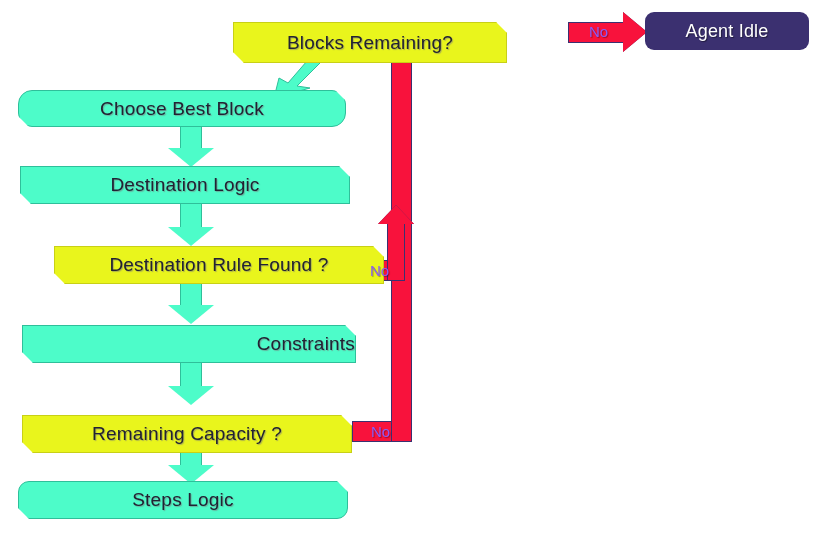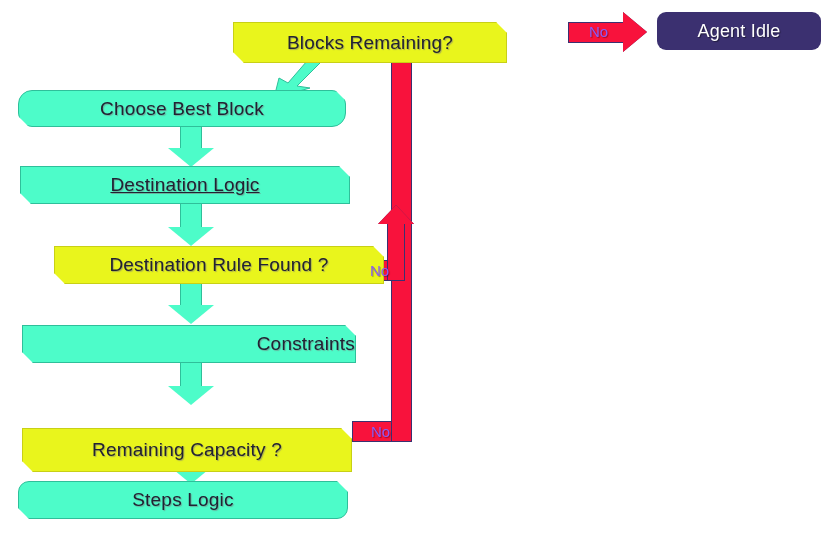--- a/index.html
+++ b/index.html
@@ -50,21 +50,20 @@
   .node.decision {
     background: #e9f51c;
     border: 1px solid #c8d016;
   }
   .node.terminal {
     background: #3b3070;
     color: #ffffff;
     border-radius: 9px;
     font-size: 18px;
     text-shadow: 1px 1px 1px rgba(0,0,0,.45);
-    margin-left: 12px;
   }
 
   
   .arrow-down {
     position: absolute;
   }
   .arrow-down .shaft {
     position: absolute;
     left: 50%;
     top: 0;
@@ -193,33 +192,33 @@
   </div>
 
   <div class="node terminal" style="left:645px; top:12px; width:164px; height:38px;">
     <span>Agent Idle</span>
   </div>
 
   <div class="node process chamfer-alt" style="left:18px; top:90px; width:328px; height:37px;border-radius:14px;">
     <span>Choose Best Block</span>
   </div>
 
-  <div class="node process chamfer-alt" style="left:20px; top:166px; width:330px; height:38px;text-decoration:underline;">
+  <div class="node process chamfer-alt" style="left:20px; top:166px; width:330px; height:38px;">
     <span>Destination Logic</span>
   </div>
 
   <div class="node decision chamfer-alt" style="left:22px; top:246px; width:330px; height:38px;margin-left:32px;">
     <span>Destination Rule Found ?</span>
   </div>
 
   <div class="node process chamfer-alt" style="left:22px; top:325px; width:334px; height:38px;justify-content:flex-end;">
     <span>Constraints</span>
   </div>
 
-  <div class="node decision chamfer-alt" style="left:22px; top:428px; width:330px; height:44px;">
+  <div class="node decision chamfer-alt" style="left:22px; top:415px; width:330px; height:38px;">
     <span>Remaining Capacity ?</span>
   </div>
 
   <div class="node process chamfer-alt" style="left:18px; top:481px; width:330px; height:38px;border-radius:11px;">
     <span>Steps Logic</span>
   </div>
 
 </div>
 
 </body></html>

